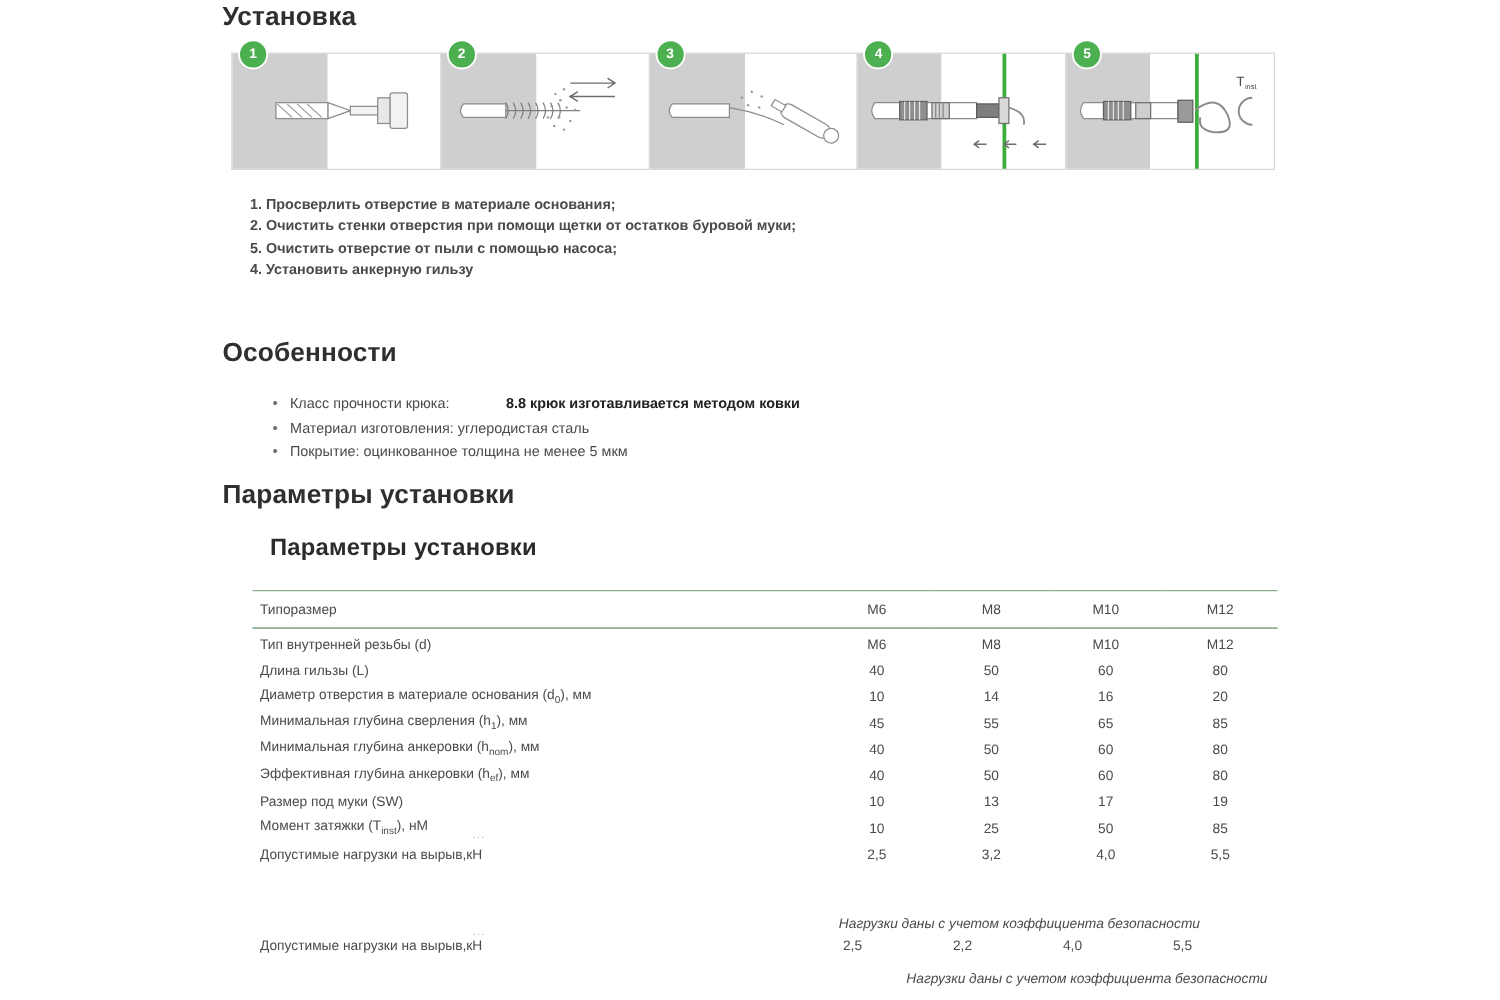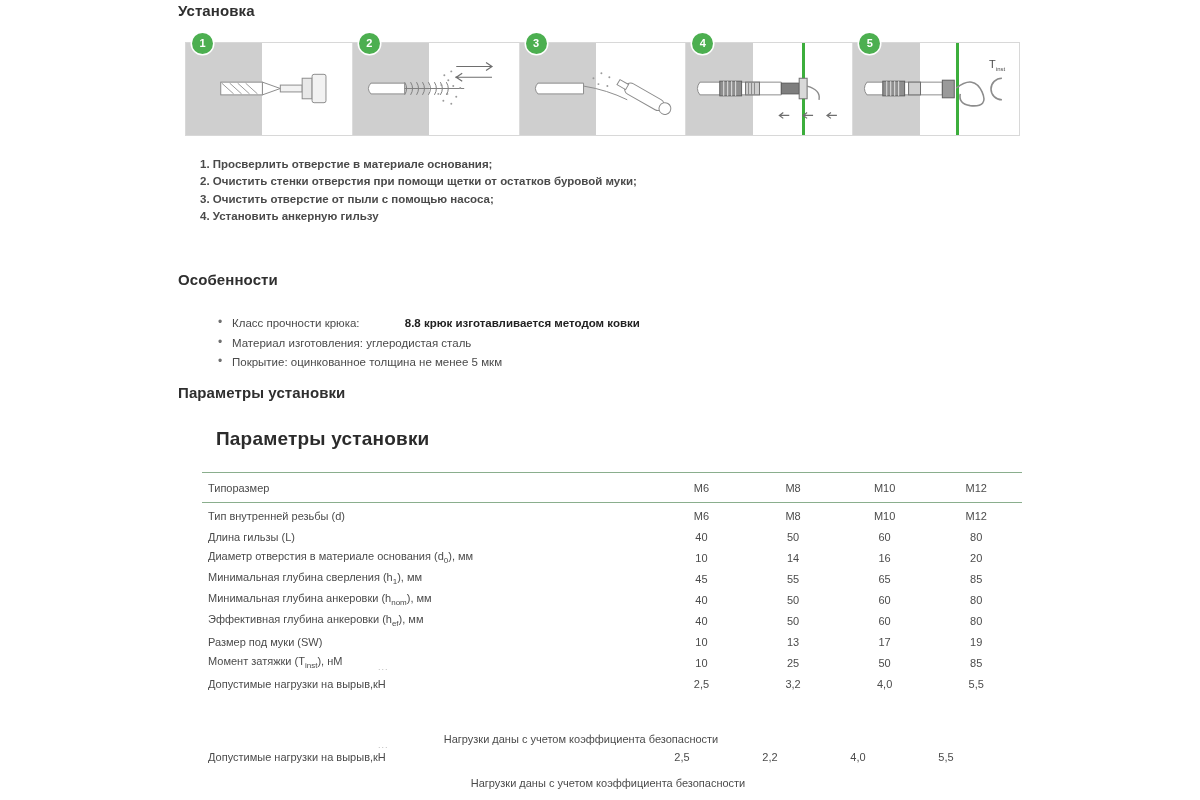--- a/index.html
+++ b/index.html
@@ -14,21 +14,21 @@
     position: relative;
     overflow: hidden;
     font-family: "Liberation Sans", "DejaVu Sans", sans-serif;
     color: #3c3c3c;
     -webkit-font-smoothing: antialiased;
   }
 
   
   .sec-title {
     position: absolute;
-    font-size: 15px;
+    font-size: 21px;
     font-weight: 700;
     color: #2f2f2f;
     letter-spacing: .1px;
     white-space: nowrap;
   }
 
   
   #diagram {
     position: absolute;
     left: 185px;
@@ -161,23 +161,24 @@
   
   #footer-block {
     position: absolute;
     left: 202px;
     top: 733px;
     width: 820px;
     font-size: 11px;
     color: #4b4b4b;
   }
   #footer-block .note {
-    text-align: center;
+    text-align: right;
     padding-right: 62px;
     white-space: nowrap;
+    font-style: italic;
   }
   #footer-block .fr {
     display: flex;
     align-items: center;
     margin-top: 6px;
   }
   #footer-block .fr .lbl { width: 430px; padding-left: 6px; position: relative; }
   #footer-block .fr .col { text-align: center; }
   .ell {
     position: absolute;
@@ -293,21 +294,21 @@
       <path d="M150 36 a11 11 0 1 0 0 22" fill="none" stroke="#8c8c8c" stroke-width="1.6"></path>
       <text x="137" y="26" font-family="Liberation Sans, sans-serif" font-size="11" fill="#4a4a4a">T</text>
       <text x="144" y="29" font-family="Liberation Sans, sans-serif" font-size="6" fill="#4a4a4a">inst</text>
     </svg>
   </div>
 </div>
 
 <div id="steps">
   <div class="step">1. Просверлить отверстие в материале основания;</div>
   <div class="step">2. Очистить стенки отверстия при помощи щетки от остатков буровой муки;</div>
-  <div class="step">3. Очистить отверстие от пыли с помощью насоса;</div>
+  <div class="step">5. Очистить отверстие от пыли с помощью насоса;</div>
   <div class="step">4. Установить анкерную гильзу</div>
 </div>
 
 <div class="sec-title" style="left:178px; top:271px;">Особенности</div>
 
 <div id="features">
   <div class="feat"><span>Класс прочности крюка: </span><b>8.8 крюк изготавливается методом ковки</b></div>
   <div class="feat"><span>Материал изготовления: углеродистая сталь</span></div>
   <div class="feat"><span>Покрытие: оцинкованное толщина не менее 5 мкм</span></div>
 </div>

